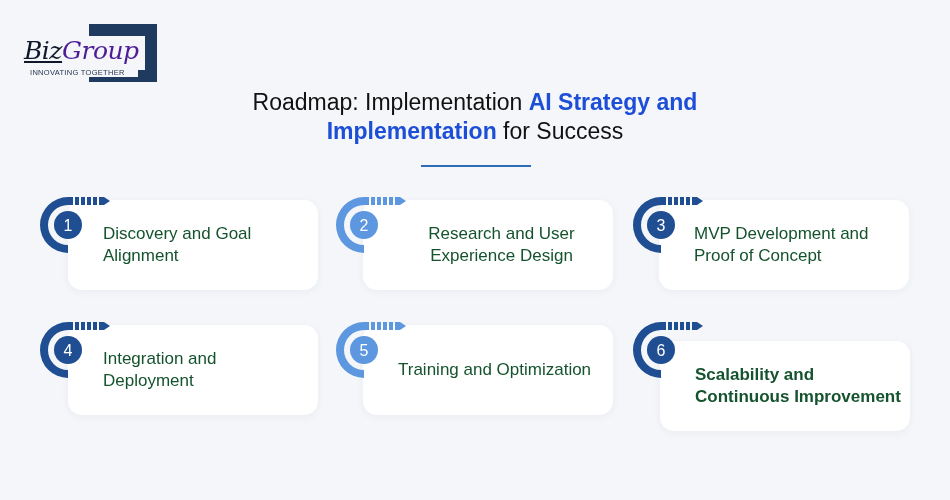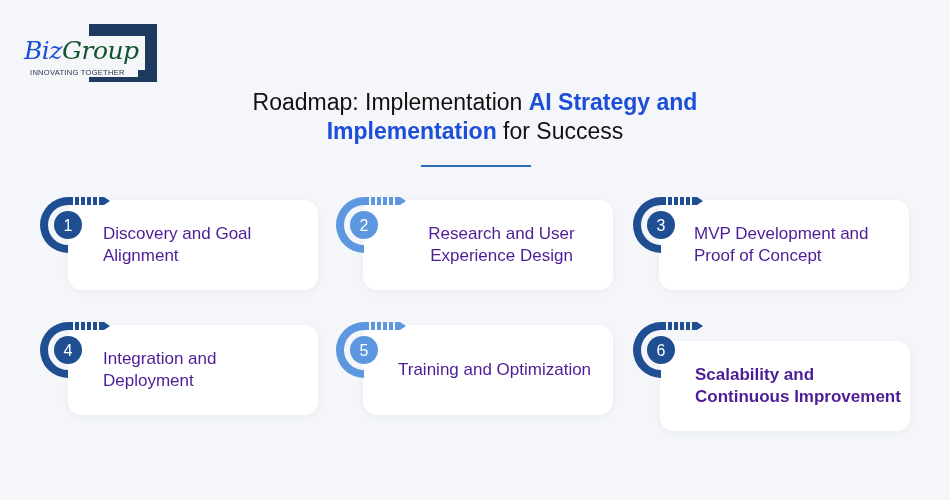--- a/index.html
+++ b/index.html
@@ -20,22 +20,22 @@
     .logo .frame-inner {
       position: absolute; left: 67px; top: 12px; width: 56px; height: 34px;
       background: #f4f6f9;
     }
     .logo .wordmark {
       position: absolute; left: 2px; top: 14px;
       font-family: "DejaVu Serif", "Liberation Serif", serif;
       font-style: italic; font-size: 25px; letter-spacing: -0.5px;
       line-height: 1;
     }
-    .logo .wm-biz { color: #1d4ed8; }
-    .logo .wm-group { color: #14532d; }
+    .logo .wm-biz { color: #0f172a; text-decoration: underline; }
+    .logo .wm-group { color: #4c1d95; }
     .logo .tagline {
       position: absolute; left: 8px; top: 44px;
       font-size: 7.5px; letter-spacing: 0.3px; color: #1e2f4a;
       background: #f4f6f9; padding-right: 13px;
     }
     .title {
       position: absolute; left: 0; top: 88px; width: 950px;
       text-align: center; font-size: 23px; line-height: 29px; color: #111;
     }
     .title .hl { color: #1d4ed8; font-weight: bold; }
@@ -44,21 +44,21 @@
       background: #2d6db5;
     }
     .card {
       position: absolute; width: 250px; height: 90px;
       background: #ffffff; border-radius: 14px;
       box-shadow: 0 2px 8px rgba(30,50,90,0.05);
     }
     .card .label {
       position: absolute; left: 35px; top: 0; bottom: 0; right: 8px;
       display: flex; align-items: center;
-      font-size: 17px; line-height: 22px; color: #4c1d95;
+      font-size: 17px; line-height: 22px; color: #14532d;
     }
     .badge {
       position: absolute; width: 76px; height: 62px;
     }
     .badge svg { position: absolute; left: 0; top: 0; }
   </style>
 </head>
 <body>
 
 <div class="logo">

